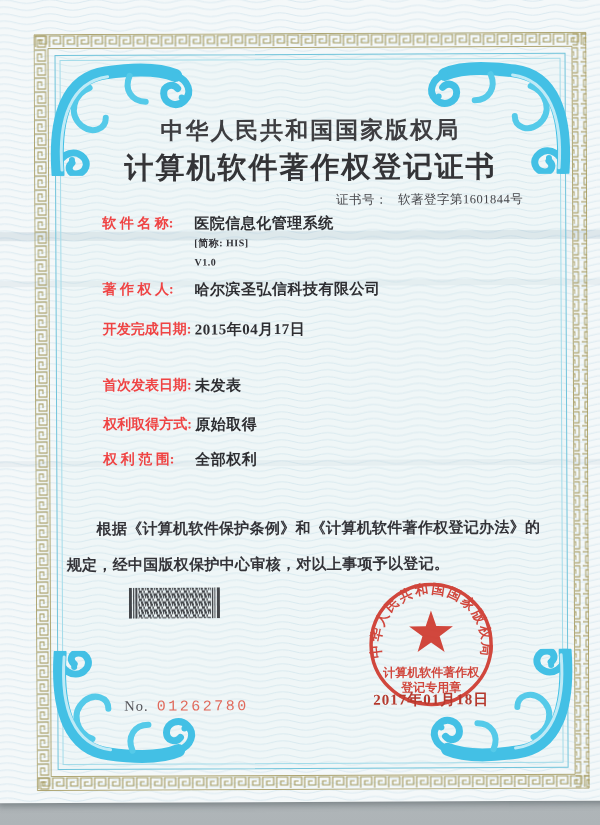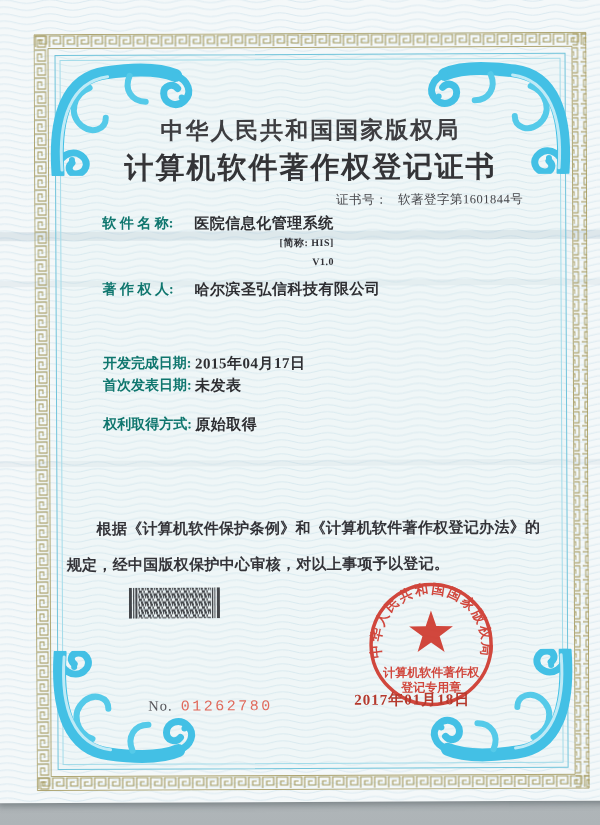--- a/index.html
+++ b/index.html
@@ -44,46 +44,46 @@
     font-size:29px;font-weight:700;letter-spacing:2px;color:#343437;
   }
   .cert-no{
     position:absolute;top:159px;right:64px;font-size:12.5px;color:#46464a;
     letter-spacing:.5px;
   }
   .cert-no .lbl{margin-right:10px;}
 
   .field-row{position:absolute;left:68px;white-space:nowrap;}
   .field-label{
-    display:inline-block;width:92px;font-size:14px;font-weight:600;color:#0f766e;
+    display:inline-block;width:92px;font-size:14px;font-weight:600;color:#ef4444;
     vertical-align:top;
   }
   .field-value{
     display:inline-block;font-size:15px;font-weight:700;color:#2e2e32;
-    letter-spacing:.5px;vertical-align:top;text-align:right;
-  }
-  .row-1{top:181px;} .row-2{top:247px;} .row-3{top:321px;text-decoration:underline;}
+    letter-spacing:.5px;vertical-align:top;
+  }
+  .row-1{top:181px;} .row-2{top:247px;} .row-3{top:287px;text-decoration:underline;}
   .row-4{top:343px;} .row-5{top:382px;} .row-6{top:417px;} .row-7{top:450px;}
   .value-sub{font-size:10px;font-weight:600;line-height:19px;color:#333338;}
 
   .statement{
     position:absolute;top:477px;left:31px;width:492px;
     font-size:15px;font-weight:600;color:#333338;line-height:36px;letter-spacing:.3px;
   }
   .statement .line1{text-indent:2em;}
 
   .barcode{position:absolute;left:93px;top:554px;width:92px;height:31px;}
 
   .stamp{position:absolute;left:320px;top:537px;width:150px;height:150px;opacity:.93;}
   .stamp-date{
-    position:absolute;left:318px;top:658px;width:154px;
+    position:absolute;left:318px;top:658px;width:154px;text-align:center;
     font-size:15px;font-weight:700;color:var(--stamp_date_red,#b5392d);letter-spacing:1px;
   }
   .serial{position:absolute;left:88px;top:664px;font-size:14.5px;white-space:nowrap;}
-  .serial .prefix{color:#55555a;letter-spacing:1px;margin-left:24px;}
+  .serial .prefix{color:#55555a;letter-spacing:1px;}
   .serial .digits{
     font-family:"Liberation Mono","DejaVu Sans Mono",monospace;
     color:var(--serial_red,#e06a5c);letter-spacing:2.5px;margin-left:8px;font-size:15px;
   }
 </style>
 </head>
 <body>
 
 <div class="stage">
   <div class="page">
@@ -198,20 +198,23 @@
         </div>
 
         <div class="field-row row-4">
           <span class="field-label">首次发表日期:</span><span class="field-value">未发表</span>
         </div>
 
         <div class="field-row row-5">
           <span class="field-label">权利取得方式:</span><span class="field-value">原始取得</span>
         </div>
 
+        <div class="field-row row-6">
+          <span class="field-label">权 利 范 围:</span><span class="field-value">全部权利</span>
+        </div>
 
 
         <div class="statement">
           <div class="line1">根据《计算机软件保护条例》和《计算机软件著作权登记办法》的</div>
           <div class="line2">规定，经中国版权保护中心审核，对以上事项予以登记。</div>
         </div>
 
         <svg class="barcode" viewBox="0 0 92 31">
           <defs>
             <pattern id="pbc" width="9" height="8" patternUnits="userSpaceOnUse">

